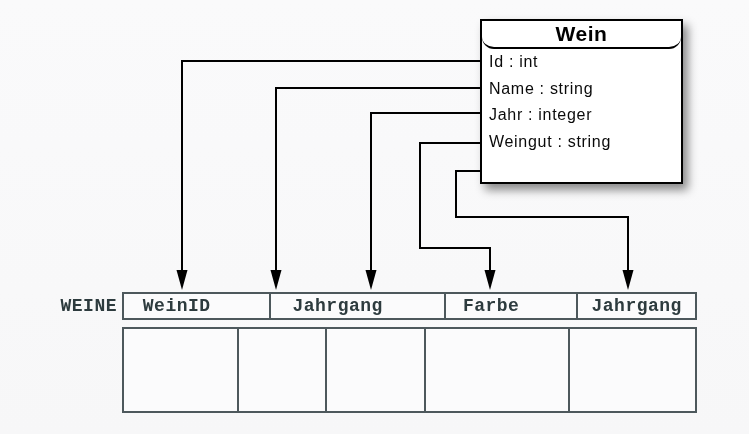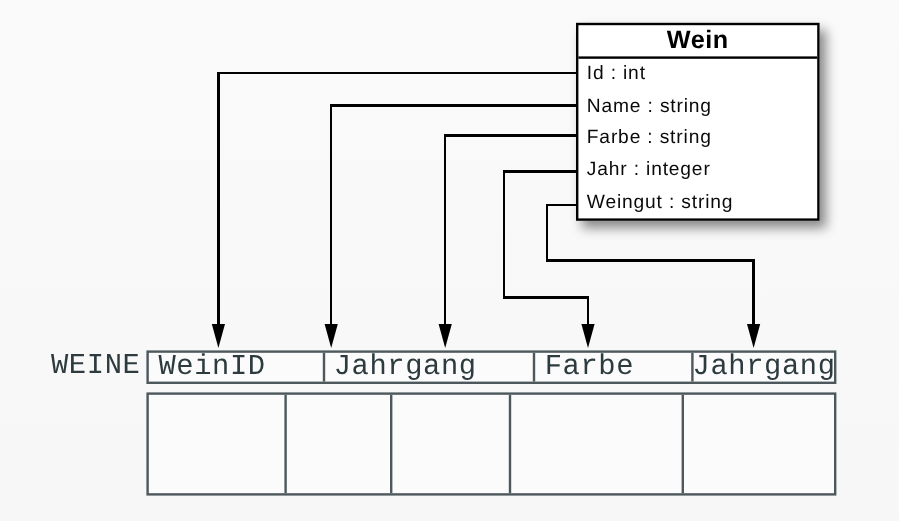--- a/index.html
+++ b/index.html
@@ -39,40 +39,41 @@
   .class-box-header {
     height: 26px;
     border-bottom: 2px solid #000000;
     display: flex;
     align-items: center;
     justify-content: center;
     font-size: 21px;
     font-weight: bold;
     letter-spacing: 0.5px;
     color: #000000;
+    border-radius: 12px;
   }
   .class-box-attrs {
     display: flex;
     flex-direction: column;
   }
   .attr-row {
     height: 26.6px;
     display: flex;
     align-items: center;
     padding-left: 7px;
     font-size: 16px;
     letter-spacing: 0.7px;
     color: #0a0a0a;
     white-space: nowrap;
   }
   
   .mono {
     font-family: "Liberation Mono", monospace;
-    font-weight: normal;
-    font-size: 24px;
+    font-weight: bold;
+    font-size: 18px;
     letter-spacing: 0.5px;
     color: #2d3b3e;
   }
   .db-table-label {
     position: absolute;
     left: 30px;
     top: 292px;
     width: 87px;
     height: 28px;
     line-height: 28px;
@@ -133,21 +134,20 @@
       <polyline points="482,171 456,171 456,217 628,217 628,271"></polyline>
       <polygon points="622.5,270 633.5,270 628,290" fill="#000000" stroke="none" shape-rendering="auto"></polygon>
     </g>
   </svg>
 
   <div class="class-box">
     <div class="class-box-header">Wein</div>
     <div class="class-box-attrs">
       <div class="attr-row">Id : int</div>
       <div class="attr-row">Name : string</div>
-      <div class="attr-row">Farbe : string</div>
       <div class="attr-row">Jahr : integer</div>
       <div class="attr-row">Weingut : string</div>
     </div>
   </div>
 
   <div class="db-table-label mono">WEINE</div>
 
   <div class="db-row db-header-row">
     <div class="db-col mono w1">WeinID</div>
     <div class="db-col mono w4">Jahrgang</div>

